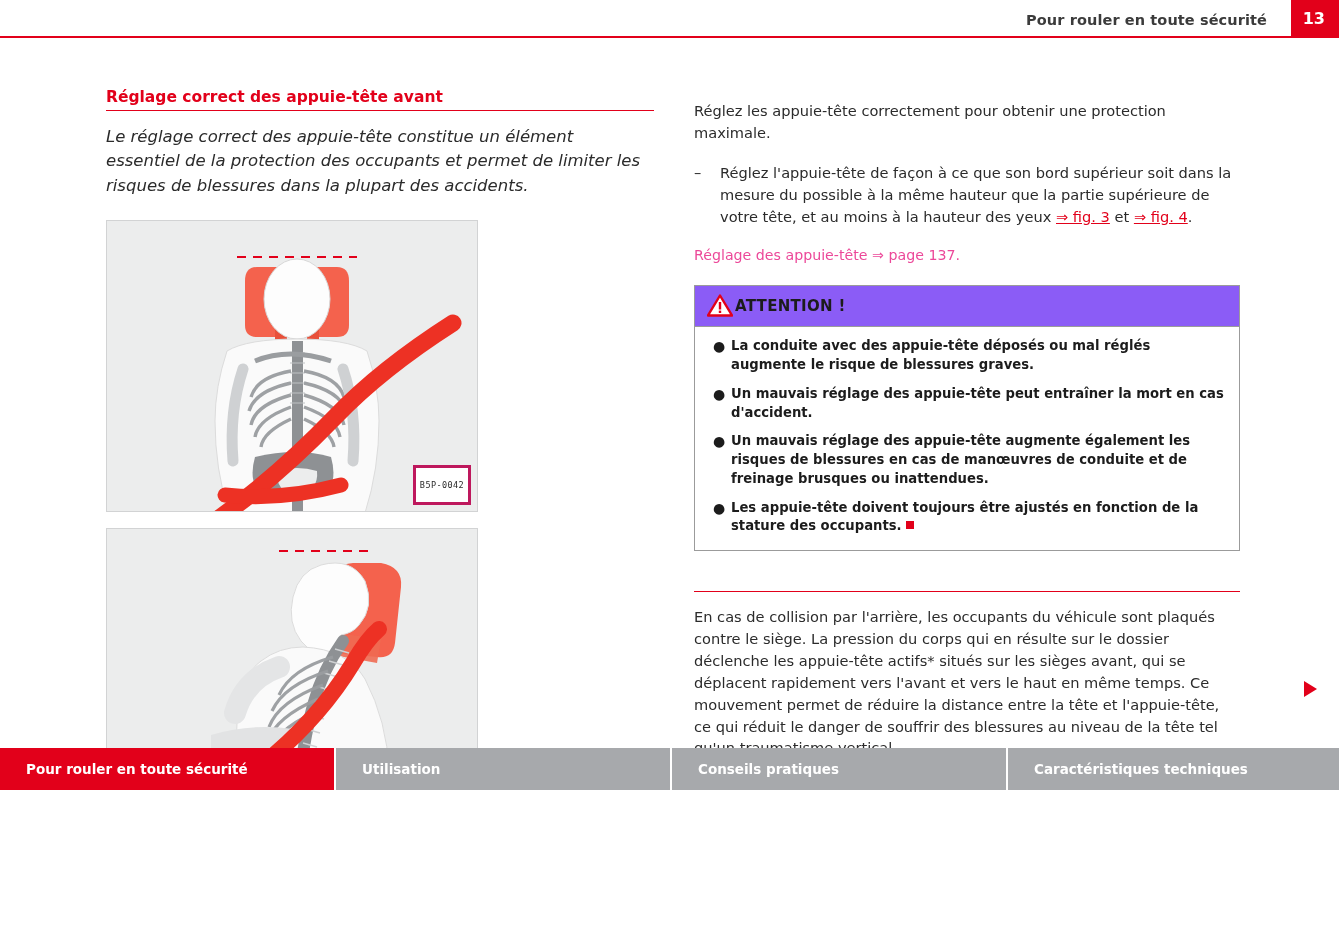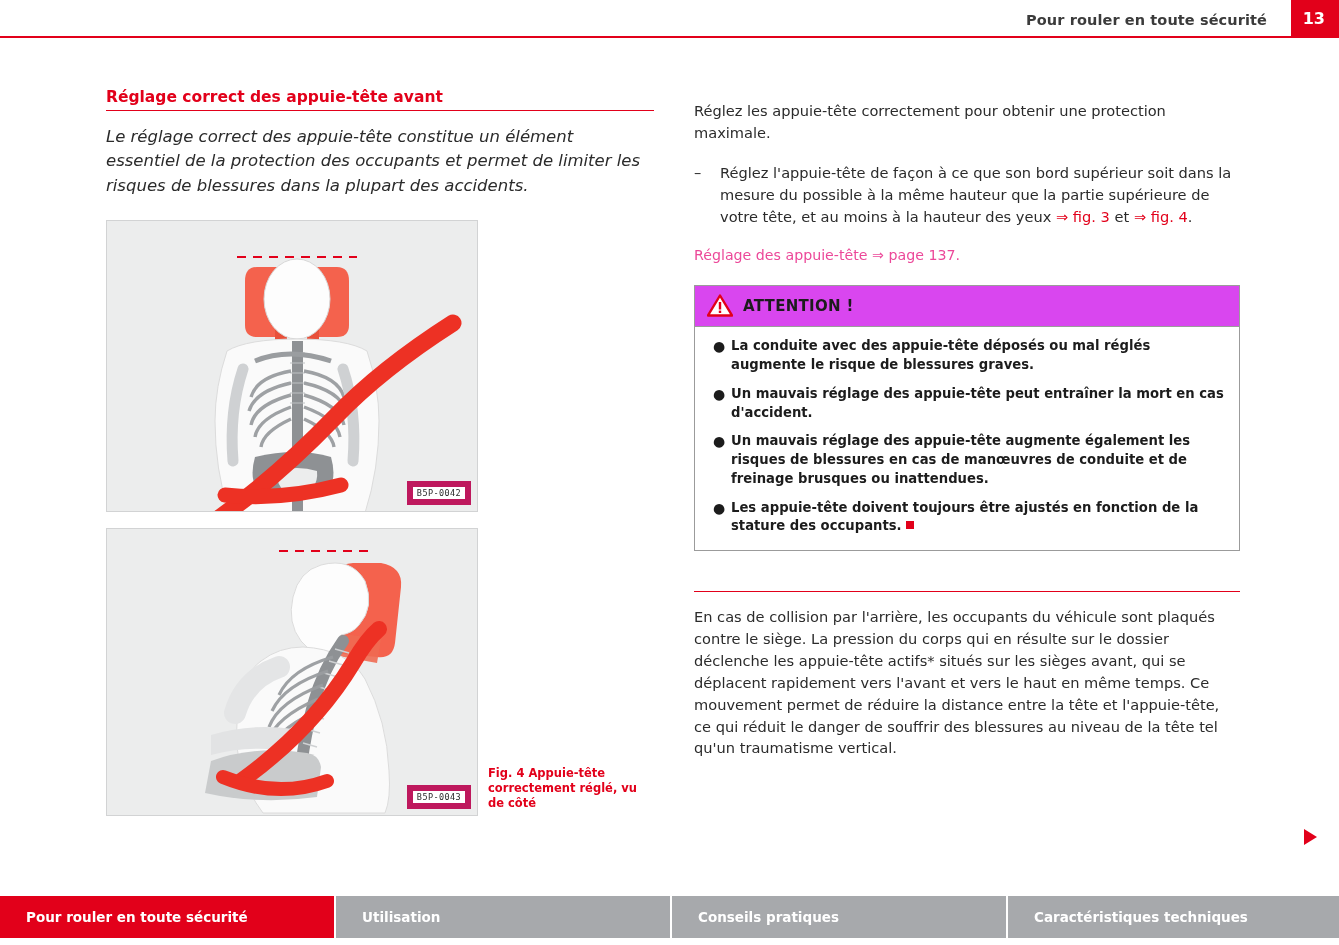--- a/index.html
+++ b/index.html
@@ -5,21 +5,21 @@
   * { box-sizing: border-box; }
   html, body {
     margin: 0; padding: 0;
     width: 1339px; height: 945px;
     background: #ffffff;
     font-family: "DejaVu Sans", sans-serif;
   }
   .page {
     position: relative;
     width: 1339px;
-    height: 938px;
+    height: 790px;
     overflow: hidden;
     background: #fff;
   }
 
   
   .header {
     position: absolute;
     top: 0; left: 0;
     width: 1339px;
     height: 38px;
@@ -97,24 +97,24 @@
     height: 292px;
     background: #eceded;
     border: 1px solid #d2d3d4;
     overflow: hidden;
   }
   .figure-img.tall { height: 288px; }
   .img-code {
     position: absolute;
     right: 6px; bottom: 6px;
     background: #fff;
-    border: 6px solid #be185d;
+    border: 3px solid #be185d;
     font-size: 8.5px;
     font-family: "DejaVu Sans Mono", monospace;
-    padding: 1px 4px;
+    padding: 12px 4px;
     color: #2b2b2b;
     letter-spacing: 0.4px;
   }
   .fig-caption {
     position: absolute;
     left: 382px;
     width: 168px;
     color: #e2001a;
     font-size: 11.5px;
     font-weight: bold;
@@ -132,40 +132,40 @@
     display: flex;
     font-size: 14.6px;
     line-height: 1.5;
     color: #2b2b2b;
     margin: 0 0 20px 0;
   }
   .dash-item .dash {
     width: 26px;
     flex: 0 0 26px;
   }
-  .ref { color: #e2001a; }
+  .ref { color: #e2001a; text-decoration: underline; }
   .note {
     font-size: 14.2px;
     color: #ec4899;
     margin: 0 0 22px 0;
   }
 
   
   .warnbox {
     border: 1px solid #9b9b9b;
     width: 546px;
     margin-bottom: 40px;
   }
   .warnbox-head {
-    background: #d946ef;
+    background: #8b5cf6;
     border-bottom: 1px solid #9b9b9b;
     padding: 8px 12px 9px 12px;
     display: flex;
     align-items: center;
-    gap: 10px;
+    gap: 2px;
   }
   .warn-tri { width: 26px; height: 23px; display: block; }
   .warnbox-title {
     font-size: 15px;
     font-weight: bold;
     color: #1c1c1c;
     letter-spacing: 0.3px;
   }
   .warnbox-body {
     padding: 10px 14px 12px 14px;

